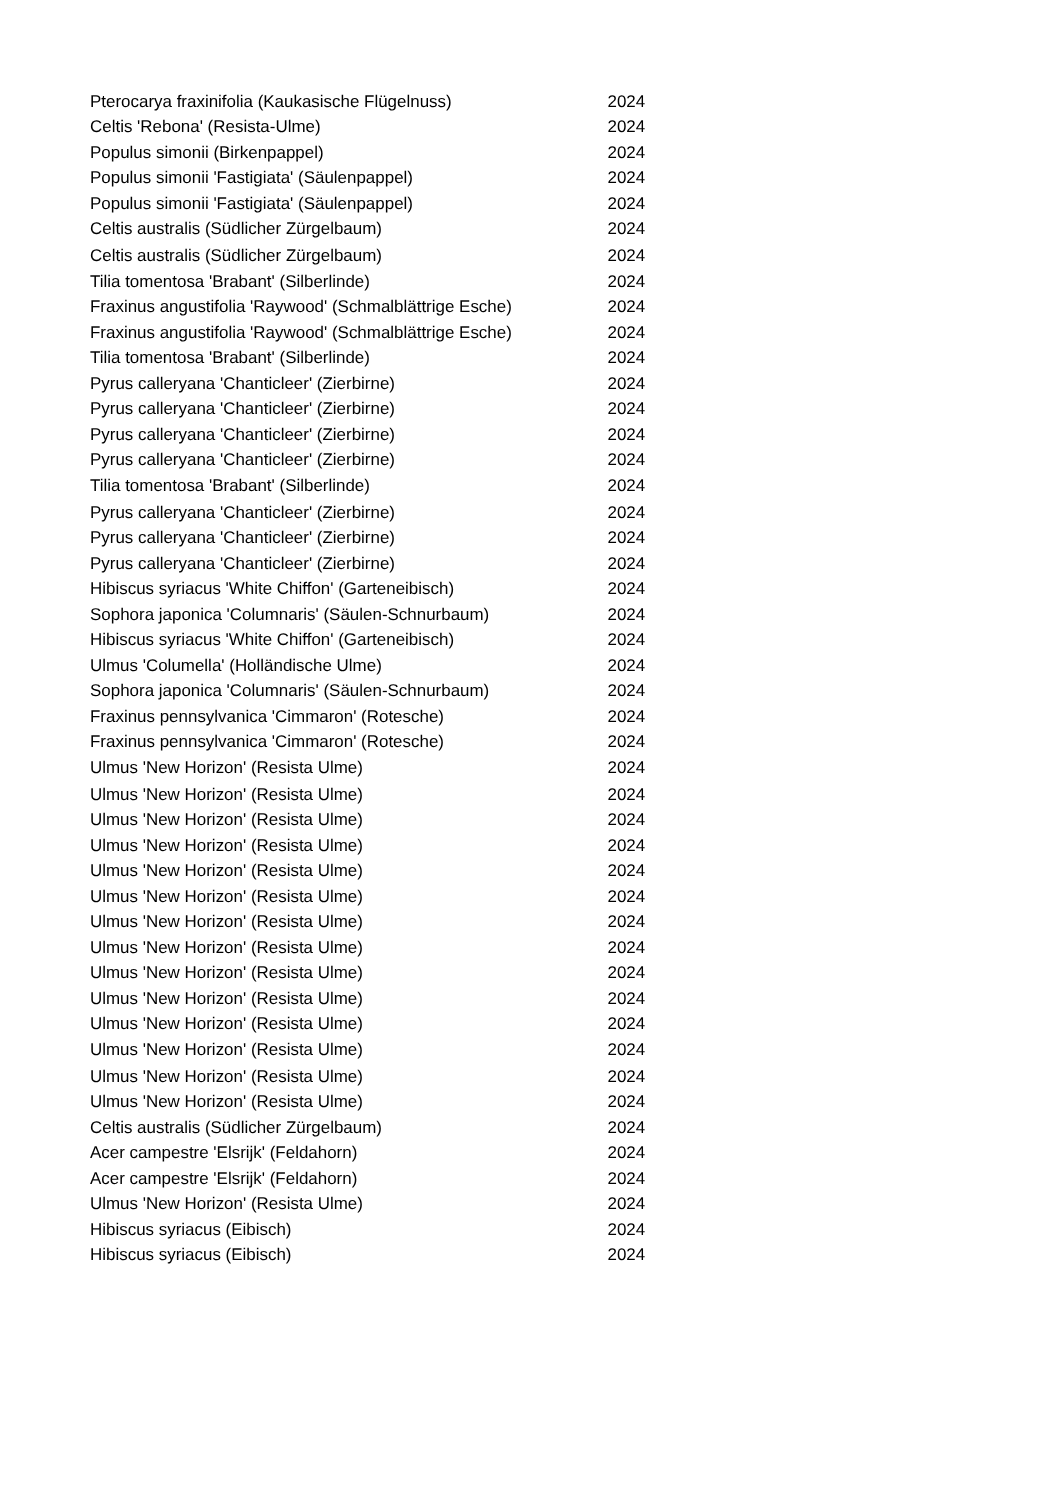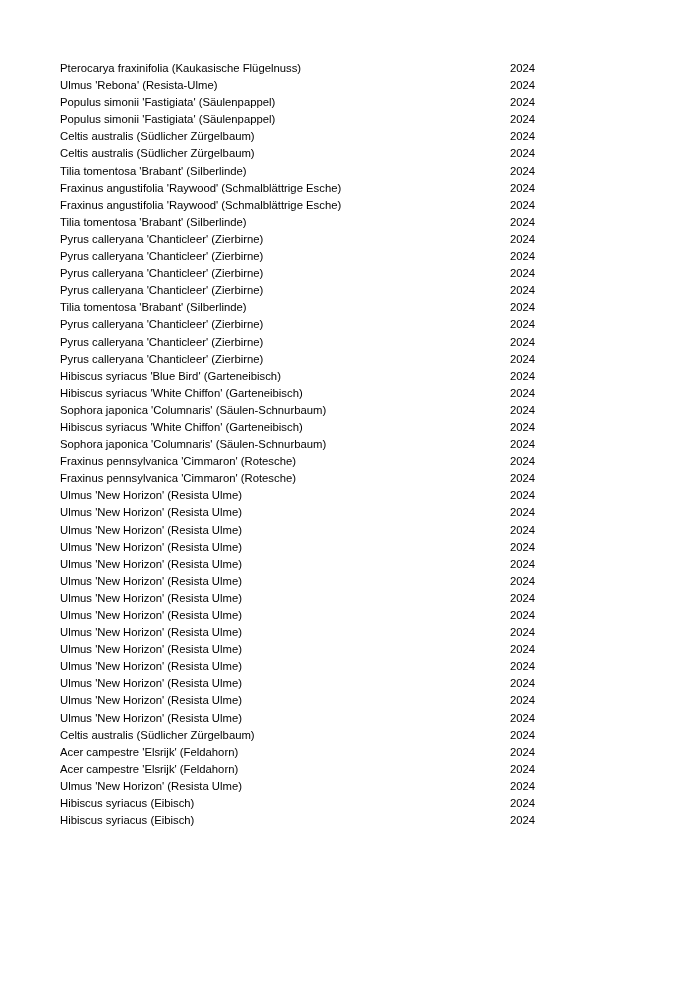--- a/index.html
+++ b/index.html
@@ -39,39 +39,43 @@
     overflow: hidden;
   }
   td.c-name {
     width: 405px;
     padding-left: 60px;
     box-sizing: border-box;
   }
   td.c-year {
     width: 235px;
     box-sizing: border-box;
-    text-align: center;
   }
   td.c-pad {
     width: 60px;
   }
 </style>
 </head>
 <body>
 
 <div class="page">
   <table class="listing">
     <tbody>
         <tr>
           <td class="c-name">Pterocarya fraxinifolia (Kaukasische Flügelnuss)</td>
           <td class="c-year">2024</td>
           <td class="c-pad"></td>
         </tr>
         <tr>
-          <td class="c-name">Ulmus 'Rebona' (Resista-Ulme)</td>
+          <td class="c-name">Celtis 'Rebona' (Resista-Ulme)</td>
+          <td class="c-year">2024</td>
+          <td class="c-pad"></td>
+        </tr>
+        <tr>
+          <td class="c-name">Populus simonii (Birkenpappel)</td>
           <td class="c-year">2024</td>
           <td class="c-pad"></td>
         </tr>
         <tr>
           <td class="c-name">Populus simonii 'Fastigiata' (Säulenpappel)</td>
           <td class="c-year">2024</td>
           <td class="c-pad"></td>
         </tr>
         <tr>
           <td class="c-name">Populus simonii 'Fastigiata' (Säulenpappel)</td>
@@ -142,36 +146,36 @@
           <td class="c-name">Pyrus calleryana 'Chanticleer' (Zierbirne)</td>
           <td class="c-year">2024</td>
           <td class="c-pad"></td>
         </tr>
         <tr>
           <td class="c-name">Pyrus calleryana 'Chanticleer' (Zierbirne)</td>
           <td class="c-year">2024</td>
           <td class="c-pad"></td>
         </tr>
         <tr>
-          <td class="c-name">Hibiscus syriacus 'Blue Bird' (Garteneibisch)</td>
-          <td class="c-year">2024</td>
-          <td class="c-pad"></td>
-        </tr>
-        <tr>
           <td class="c-name">Hibiscus syriacus 'White Chiffon' (Garteneibisch)</td>
           <td class="c-year">2024</td>
           <td class="c-pad"></td>
         </tr>
         <tr>
           <td class="c-name">Sophora japonica 'Columnaris' (Säulen-Schnurbaum)</td>
           <td class="c-year">2024</td>
           <td class="c-pad"></td>
         </tr>
         <tr>
           <td class="c-name">Hibiscus syriacus 'White Chiffon' (Garteneibisch)</td>
+          <td class="c-year">2024</td>
+          <td class="c-pad"></td>
+        </tr>
+        <tr>
+          <td class="c-name">Ulmus 'Columella' (Holländische Ulme)</td>
           <td class="c-year">2024</td>
           <td class="c-pad"></td>
         </tr>
         <tr>
           <td class="c-name">Sophora japonica 'Columnaris' (Säulen-Schnurbaum)</td>
           <td class="c-year">2024</td>
           <td class="c-pad"></td>
         </tr>
         <tr>
           <td class="c-name">Fraxinus pennsylvanica 'Cimmaron' (Rotesche)</td>

